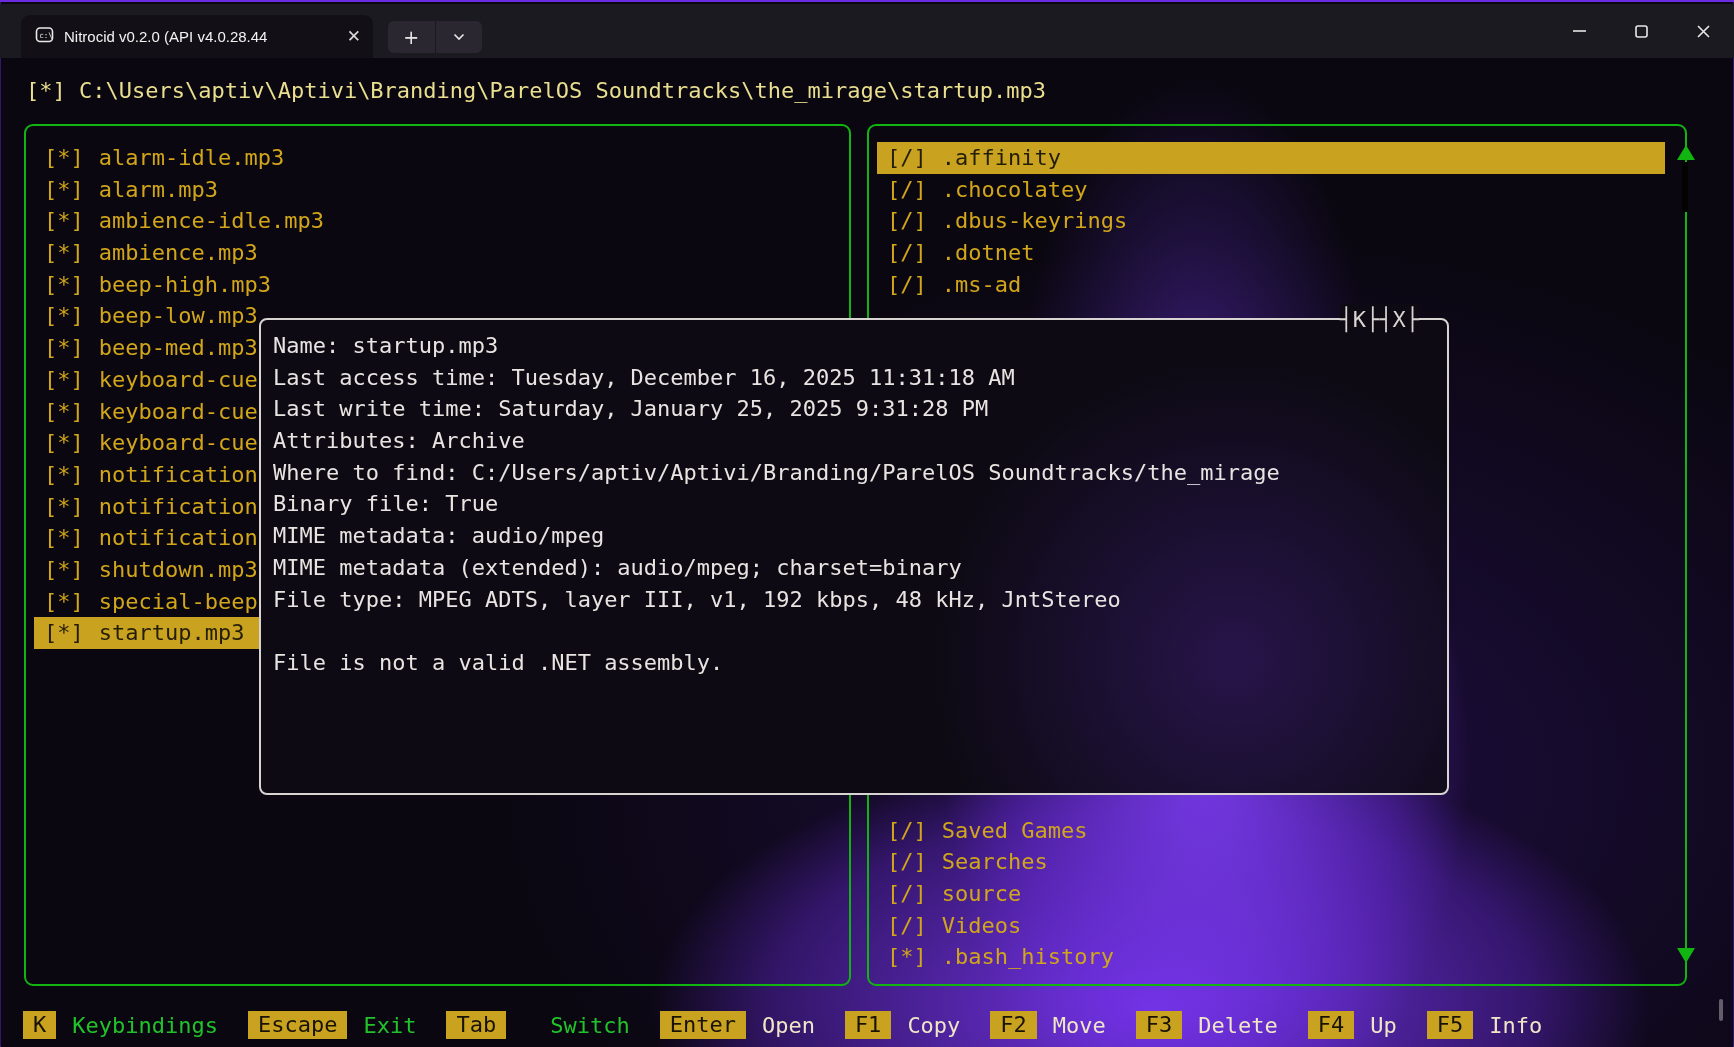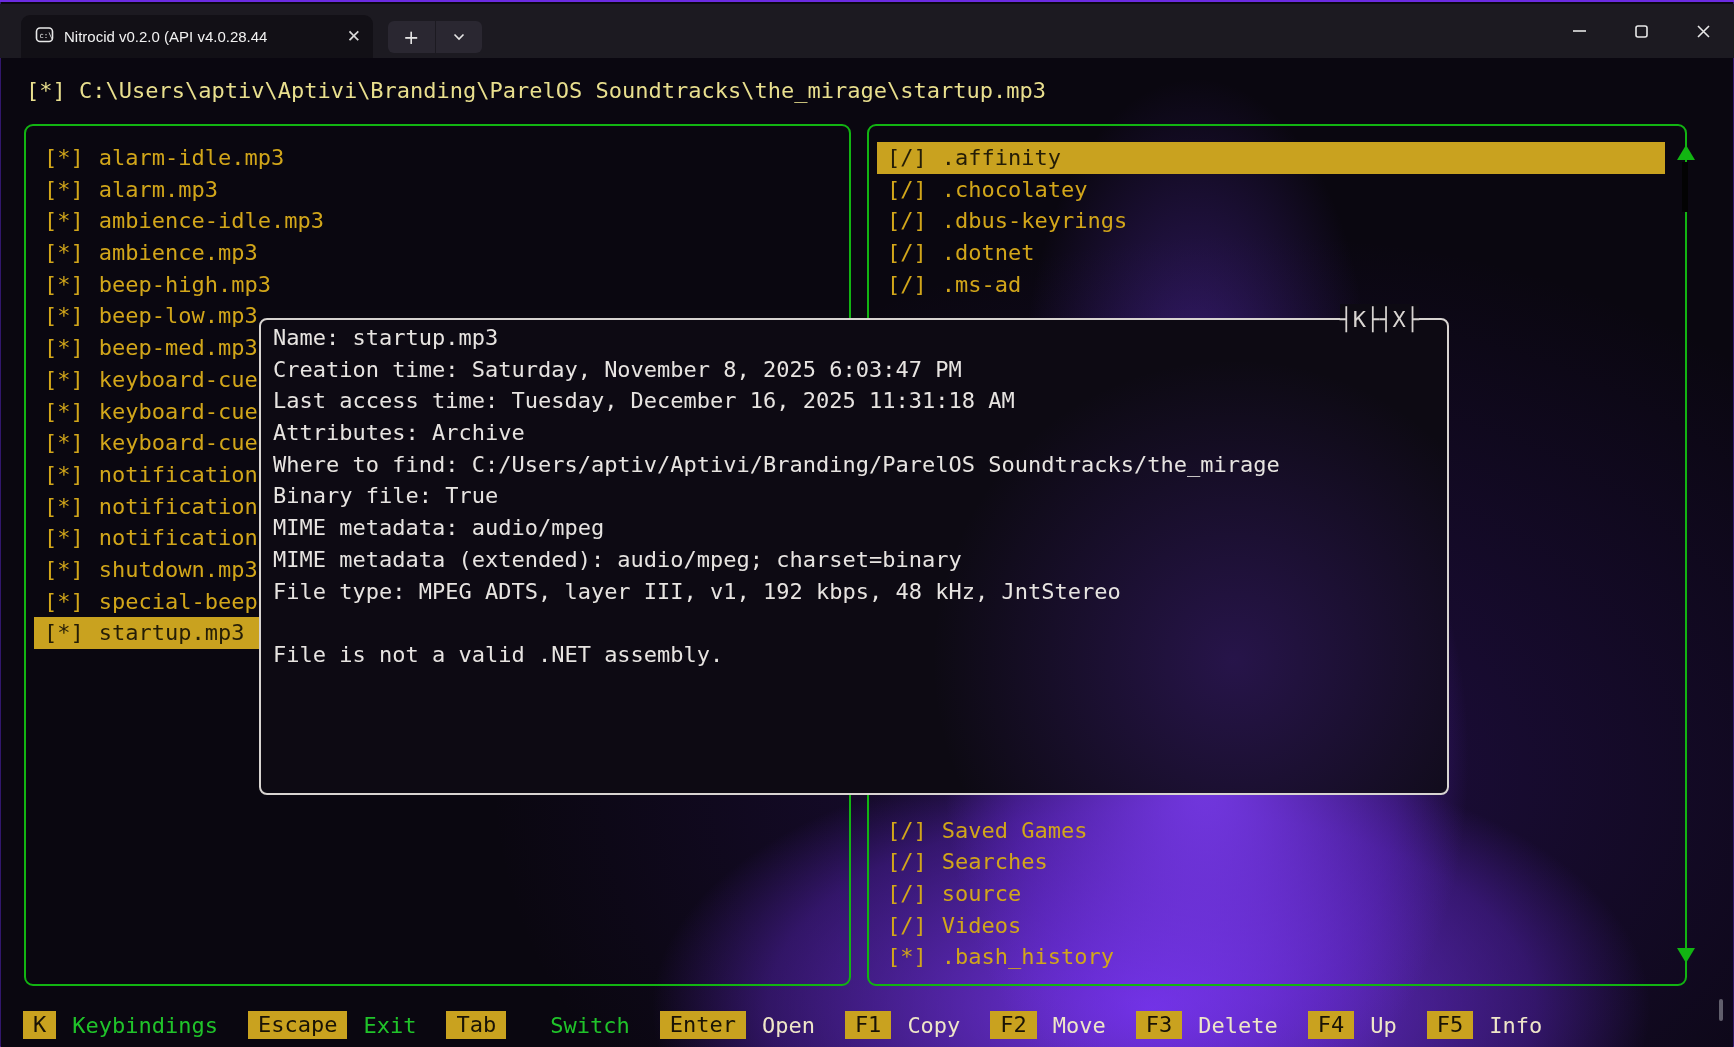--- a/index.html
+++ b/index.html
@@ -55,21 +55,21 @@
     border-left:9px solid transparent; border-right:9px solid transparent; }
   .scroll-up   { left:1676px; top:87px;  border-bottom:15px solid #12b412; }
   .scroll-down { left:1676px; top:890px; border-top:15px solid #12b412; }
   .scroll-thumb { position:absolute; left:1681px; top:104px; width:6px; height:50px; background:#030303; z-index:2; }
   
   .dialog {
     position:absolute; left:258px; top:260px; width:1190px; height:477px;
     border:2px solid #d8d4d1; border-radius:8px; z-index:5;
     background: radial-gradient(ellipse 430px 430px at 82% 72%, rgba(98,44,200,.30), rgba(0,0,0,0) 70%), #0d0a13;
   }
-  .dialog-body { padding:2px 12px 0 12px; }
+  .dialog-body { padding:10px 12px 0 12px; }
   .dline { height:31.7px; line-height:31.7px; color:#e7e4e1; white-space:pre; }
   .dialog-buttons { position:absolute; top:-16px; right:28px; display:flex; line-height:32px;
     color:#d8d4d1; font-size:22px; z-index:6; }
   .dialog-buttons span { background:#0d0a13; }
   
   .statusbar {
     position:absolute; left:22px; right:10px; bottom:8px; height:30px; z-index:6;
     display:flex; align-items:center; gap:30px; overflow:hidden;
   }
   .binding { display:flex; align-items:center; gap:16px; flex:none; }
@@ -276,24 +276,24 @@
       <div class="dialog-buttons">
         <span>┤K├</span>
         <span>┤X├</span>
       </div>
       <div class="dialog-body">
 
           <div class="dline">Name: startup.mp3</div>
 
 
 
-          <div class="dline">Creation time: Saturday, November 8, 2025 6:03:47 PM</div>
 
           <div class="dline">Last access time: Tuesday, December 16, 2025 11:31:18 AM</div>
 
+          <div class="dline">Last write time: Saturday, January 25, 2025 9:31:28 PM</div>
 
           <div class="dline">Attributes: Archive</div>
 
           <div class="dline">Where to find: C:/Users/aptiv/Aptivi/Branding/ParelOS Soundtracks/the_mirage</div>
 
           <div class="dline">Binary file: True</div>
 
           <div class="dline">MIME metadata: audio/mpeg</div>
 
           <div class="dline">MIME metadata (extended): audio/mpeg; charset=binary</div>

